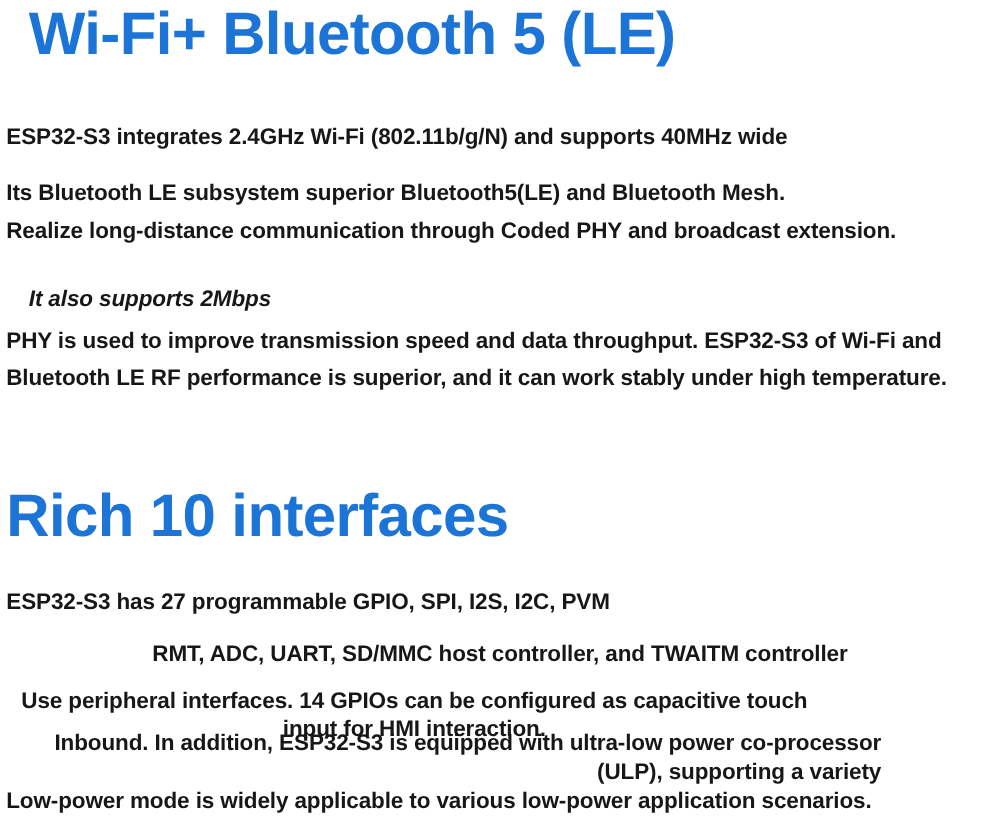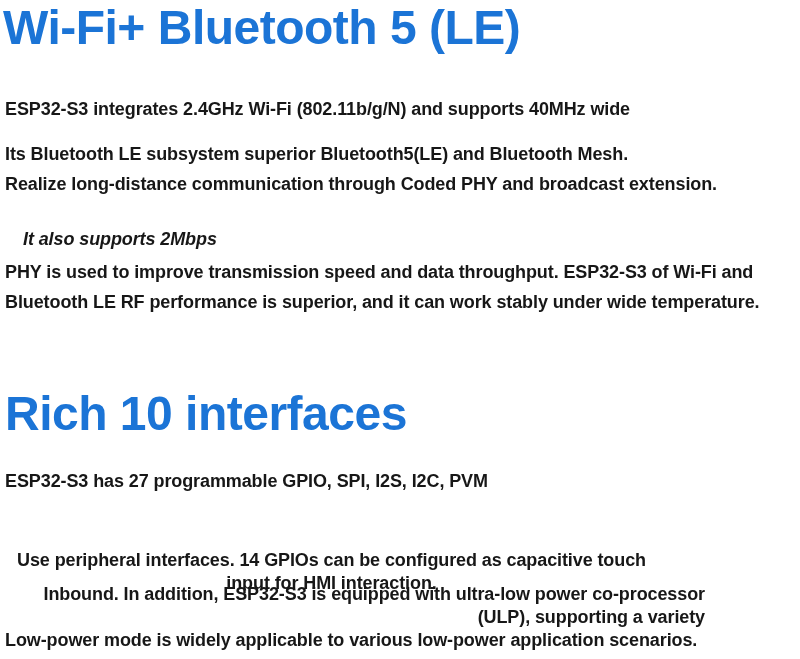--- a/index.html
+++ b/index.html
@@ -27,21 +27,21 @@
     font-weight: bold;
     font-size: 48px;
     line-height: 1.0;
     color: #1b74d6;
     letter-spacing: -0.5px;
     margin: 0;
     white-space: nowrap;
   }
   .heading-1 {
     position: absolute;
-    left: 3px;
+    left: 23px;
     top: 4px;
   }
   .heading-2 {
     position: absolute;
     left: 5px;
     top: 368px;
     margin-top: 22px;
   }
   .para {
     position: absolute;
@@ -74,26 +74,27 @@
   <p class="para p-a">ESP32-S3 integrates 2.4GHz Wi-Fi (802.11b/g/N) and supports 40MHz wide</p>
 
   <p class="para p-b">Its Bluetooth LE subsystem superior Bluetooth5(LE) and Bluetooth Mesh.</p>
 
   <p class="para p-c">Realize long-distance communication through Coded PHY and broadcast extension.</p>
 
   <p class="para p-d">It also supports 2Mbps</p>
 
   <p class="para p-e">PHY is used to improve transmission speed and data throughput. ESP32-S3 of Wi-Fi and</p>
 
-  <p class="para" style="left:5px; top:291px;">Bluetooth LE RF performance is superior, and it can work stably under wide temperature.</p>
+  <p class="para" style="left:5px; top:291px;">Bluetooth LE RF performance is superior, and it can work stably under high temperature.</p>
 
   <h1 class="heading heading-2">Rich 10 interfaces</h1>
 
   <p class="para p-f">ESP32-S3 has 27 programmable GPIO, SPI, I2S, I2C, PVM</p>
 
+  <p class="para p-g">RMT, ADC, UART, SD/MMC host controller, and TWAITM controller</p>
 
   <p class="para p-h">Use peripheral interfaces. 14 GPIOs can be configured as capacitive touch input for HMI interaction.</p>
 
   <p class="para p-i">Inbound. In addition, ESP32-S3 is equipped with ultra-low power co-processor (ULP), supporting a variety</p>
 
   <p class="para p-j">Low-power mode is widely applicable to various low-power application scenarios.</p>
 
 </div>
 
 </body></html>

